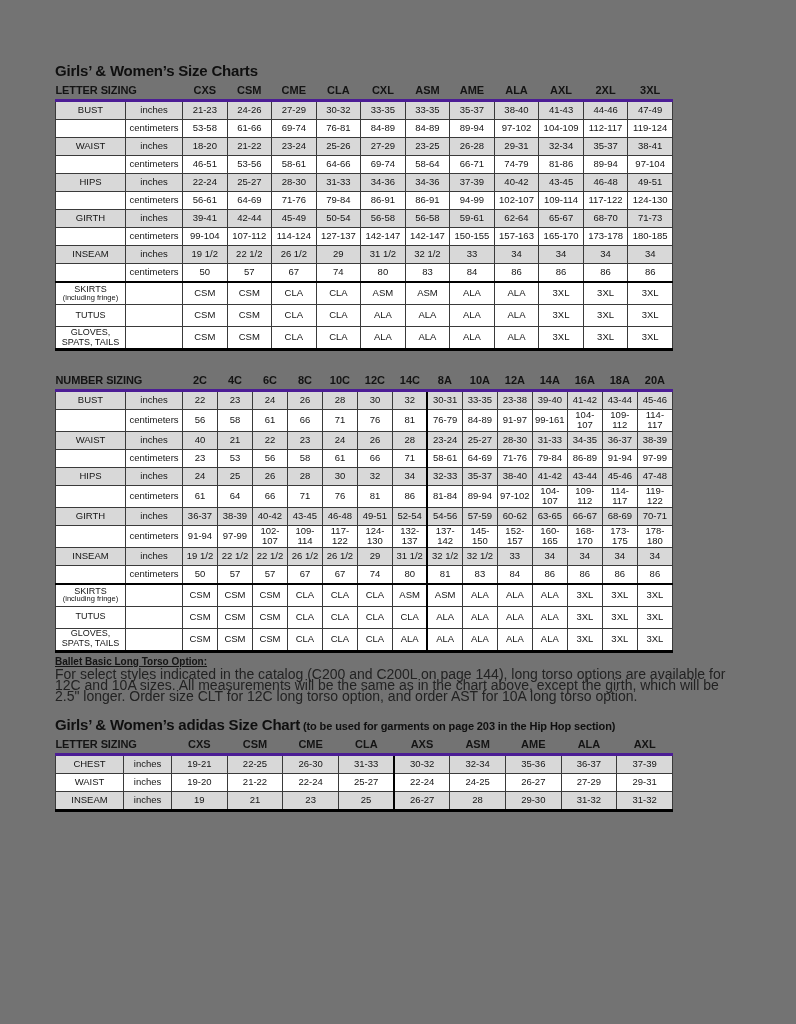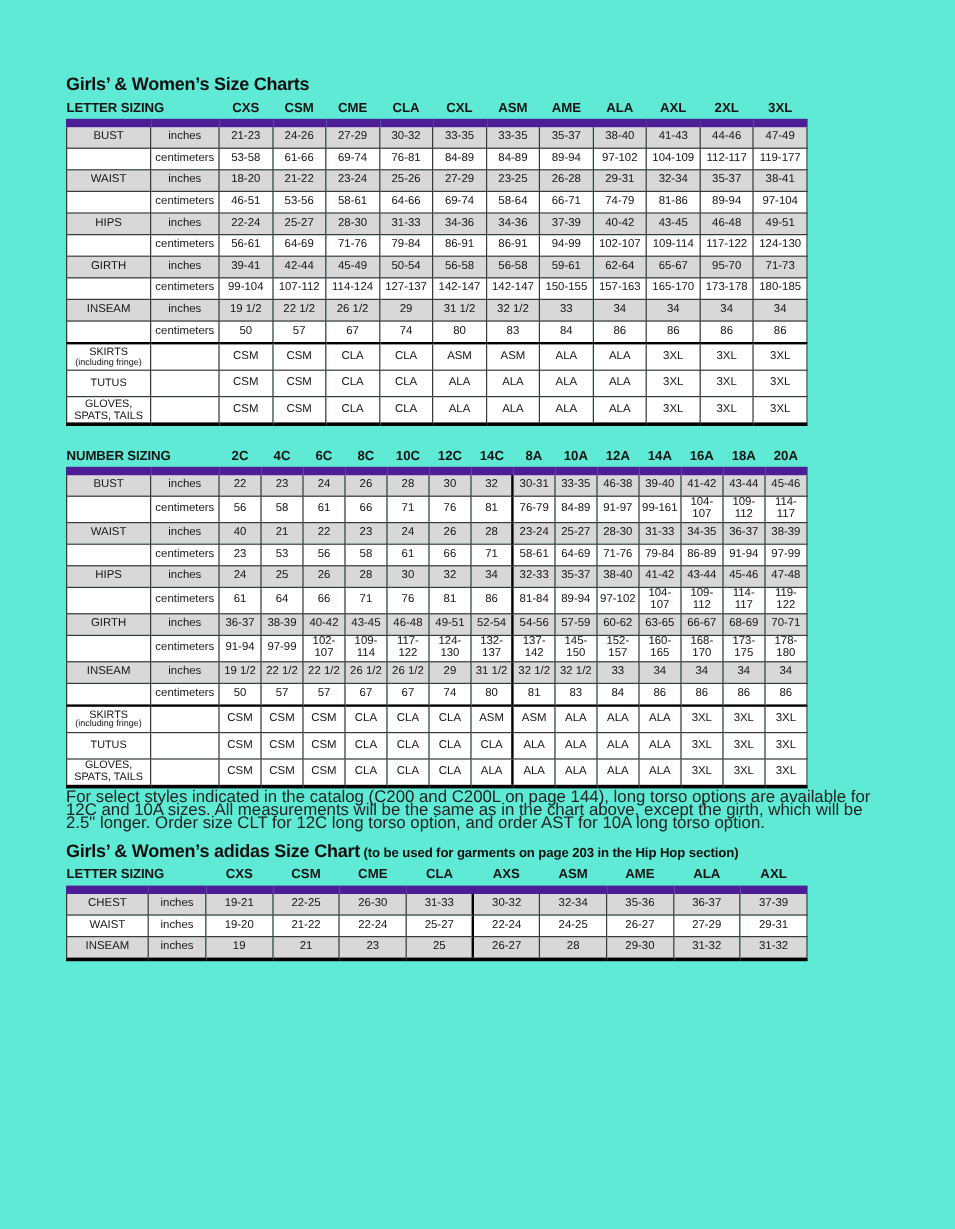--- a/index.html
+++ b/index.html
@@ -1,28 +1,28 @@
 <!DOCTYPE html>
 <html><head>
 <meta charset="utf-8">
 <style>
   html,body{margin:0;padding:0;background:#e8e8e8;}
-  .page{position:relative;width:796px;height:1024px;background:#5eead4;margin:0 auto;
+  .page{position:relative;width:796px;height:1024px;background:#737373;margin:0 auto;
         font-family:"Liberation Sans",sans-serif;color:#141414;overflow:hidden;}
   .block{position:absolute;left:55px;width:690px;}
   h1.sec-title{margin:0;font-size:15px;font-weight:bold;letter-spacing:-0.2px;color:#0f0f0f;}
   h1.sec-title .subtitle{font-size:11px;font-weight:bold;letter-spacing:-0.1px;}
   table.sizes{border-collapse:collapse;table-layout:fixed;width:618px;margin-top:5px;}
   table.sizes th{font-weight:bold;font-size:11px;padding:0 0 3px 0;}
   th.hl{text-align:left;font-size:11.5px;letter-spacing:-0.1px;}
   th.hc{}
   table.sizes td{border:1px solid #3a3a3a;font-size:9.5px;text-align:center;
                  height:17px;padding:0 1px;line-height:1.1;background:#ffffff;}
   tr.shade td{background:#d8d8d8;}
-  tr.first td{border-top:7px solid #4c1d95;}
+  tr.first td{border-top:3px solid #4c1d95;}
   tr.gfirst td{border-top:2.5px solid #000;}
   tr.glast td{border-bottom:3px solid #000;}
   tr.garment td{height:21px;}
   td.lab{font-size:9.5px;}
   td.unit{font-size:9.5px;}
   td.val.divl{border-left:2.5px solid #000;}
   .gmain{font-size:9px;}
   .gsub{font-size:7.5px;margin-top:-1px;text-align:center;}
   .note-title{font-size:10px;font-weight:bold;text-decoration:underline;margin:0;}
   .note-body{font-size:14px;line-height:11px;margin:2px 0 0 0;color:#222;}
@@ -89,21 +89,21 @@
               <td class="val">53-58</td>
               <td class="val">61-66</td>
               <td class="val">69-74</td>
               <td class="val">76-81</td>
               <td class="val">84-89</td>
               <td class="val">84-89</td>
               <td class="val">89-94</td>
               <td class="val">97-102</td>
               <td class="val">104-109</td>
               <td class="val">112-117</td>
-              <td class="val">119-177</td>
+              <td class="val">119-124</td>
             </tr>
             <tr class="shade">
               <td class="lab">WAIST</td>
               <td class="unit">inches</td>
               <td class="val">18-20</td>
               <td class="val">21-22</td>
               <td class="val">23-24</td>
               <td class="val">25-26</td>
               <td class="val">27-29</td>
               <td class="val">23-25</td>
@@ -163,21 +163,21 @@
               <td class="unit">inches</td>
               <td class="val">39-41</td>
               <td class="val">42-44</td>
               <td class="val">45-49</td>
               <td class="val">50-54</td>
               <td class="val">56-58</td>
               <td class="val">56-58</td>
               <td class="val">59-61</td>
               <td class="val">62-64</td>
               <td class="val">65-67</td>
-              <td class="val">95-70</td>
+              <td class="val">68-70</td>
               <td class="val">71-73</td>
             </tr>
             <tr class="">
               <td class="lab"></td>
               <td class="unit">centimeters</td>
               <td class="val">99-104</td>
               <td class="val">107-112</td>
               <td class="val">114-124</td>
               <td class="val">127-137</td>
               <td class="val">142-147</td>
@@ -321,21 +321,21 @@
               <td class="unit">inches</td>
               <td class="val">22</td>
               <td class="val">23</td>
               <td class="val">24</td>
               <td class="val">26</td>
               <td class="val">28</td>
               <td class="val">30</td>
               <td class="val">32</td>
               <td class="val divl">30-31</td>
               <td class="val">33-35</td>
-              <td class="val">46-38</td>
+              <td class="val">23-38</td>
               <td class="val">39-40</td>
               <td class="val">41-42</td>
               <td class="val">43-44</td>
               <td class="val">45-46</td>
             </tr>
             <tr class="">
               <td class="lab"></td>
               <td class="unit">centimeters</td>
               <td class="val">56</td>
               <td class="val">58</td>
@@ -556,24 +556,25 @@
               <td class="val">3XL</td>
               <td class="val">3XL</td>
               <td class="val">3XL</td>
             </tr>
           </tbody>
         </table>
       </div>
   </div>
 
   <div class="block" style="top:656px">
+    <p class="note-title">Ballet Basic Long Torso Option:</p>
     <p class="note-body">For select styles indicated in the catalog (C200 and C200L on page 144), long torso options are available for 12C and 10A sizes. All measurements will be the same as in the chart above, except the girth, which will be 2.5" longer. Order size CLT for 12C long torso option, and order AST for 10A long torso option.</p>
   </div>
 
-  <div class="block" style="top:701px">
+  <div class="block" style="top:716px">
     <h1 class="sec-title"><span>Girls’ &amp; Women’s adidas Size Chart</span><span class="subtitle"> (to be used for garments on page 203 in the Hip Hop section)</span></h1>
     <div>
         <table class="sizes">
           <colgroup>
             <col style="width: 68px;">
             <col style="width: 48px;">
             <col>
             <col>
             <col>
             <col>

